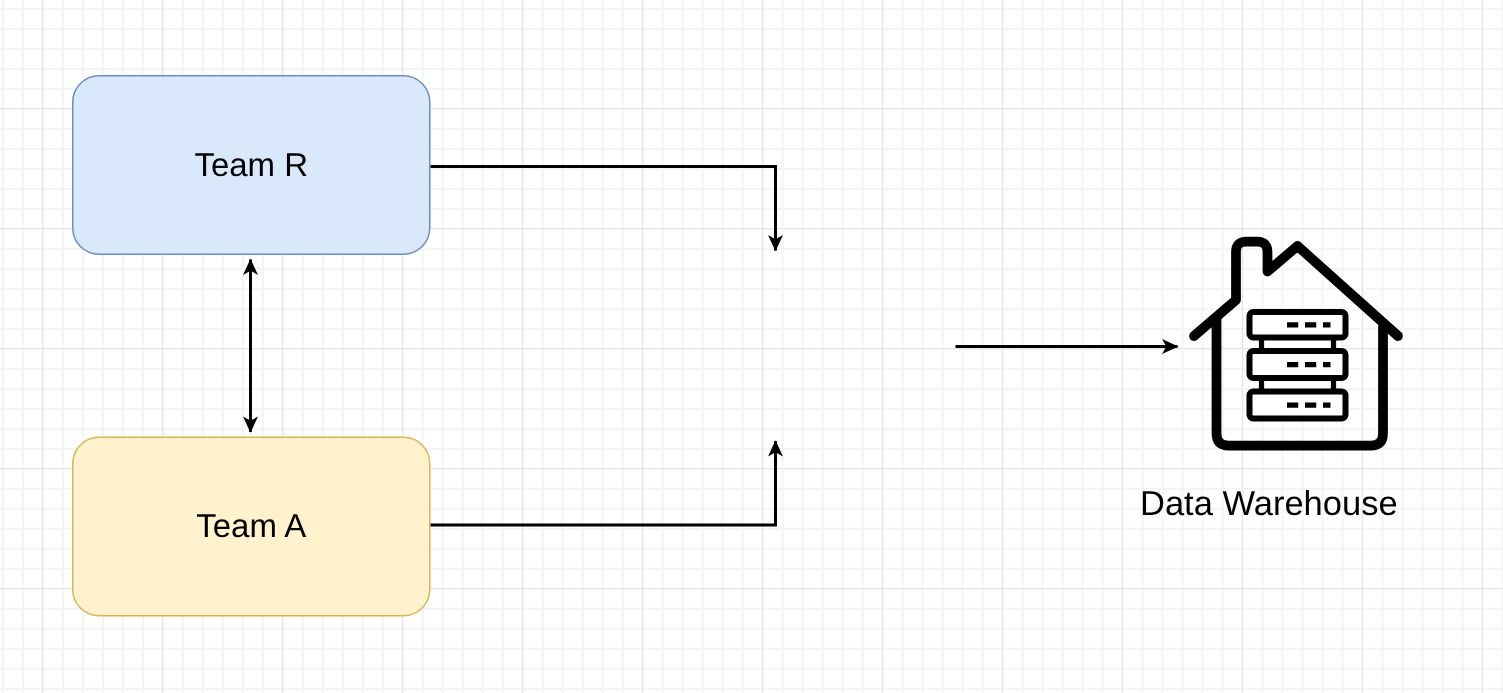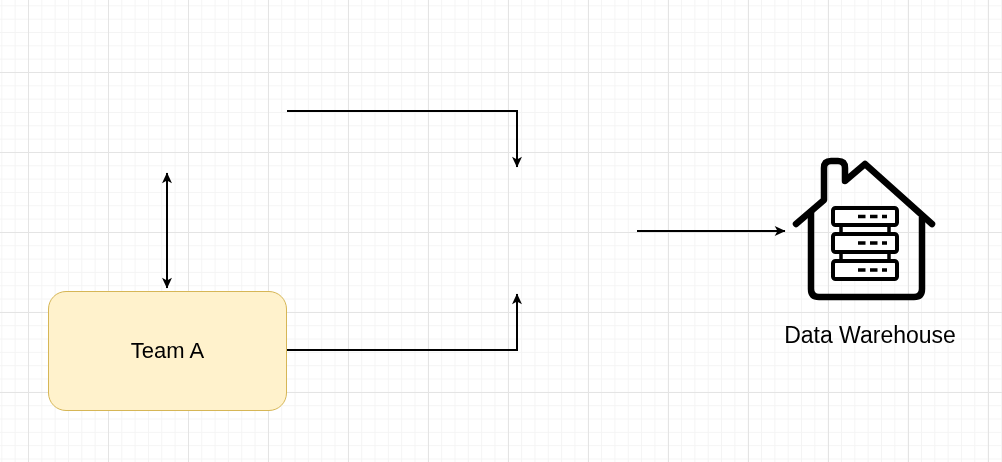--- a/index.html
+++ b/index.html
@@ -33,31 +33,33 @@
     color: #000000;
     white-space: nowrap;
   }
   .edges-layer { left: 0; top: 0; }
   .edge { fill: none; stroke-width: 2px; }
   .wh-label {
     position: absolute;
     left: 760px;
     top: 322px;
     width: 220px;
-    text-align: center;
     font-size: 23px;
     color: #000000;
     white-space: nowrap;
   }
 </style>
 </head>
 <body>
 
 <div class="canvas" style="background-color: rgb(255, 255, 255); --grid-major: #e4e4e4; --grid-minor: #f4f4f4;">
 
+  <div class="node" style="left: 48px; top: 50px; width: 239px; height: 120px; background-color: rgb(218, 232, 252); border-color: rgb(108, 142, 191);">
+    <span class="node-label">Team R</span>
+  </div>
 
   <div class="node" style="left: 48px; top: 291px; width: 239px; height: 120px; background-color: rgb(255, 242, 204); border-color: rgb(214, 182, 86);">
     <span class="node-label">Team A</span>
   </div>
 
 
   <svg class="abs edges-layer" width="1002" height="462" viewBox="0 0 1002 462">
     <defs>
       <marker id="arrowHead" viewBox="0 0 12 12" refX="10.5" refY="6" markerWidth="13" markerHeight="13" markerUnits="userSpaceOnUse" orient="auto-start-reverse">
         <path d="M 1 1.4 L 11 6 L 1 10.6 L 3.6 6 Z" fill="#000000" style="fill: rgb(0, 0, 0);"></path>

